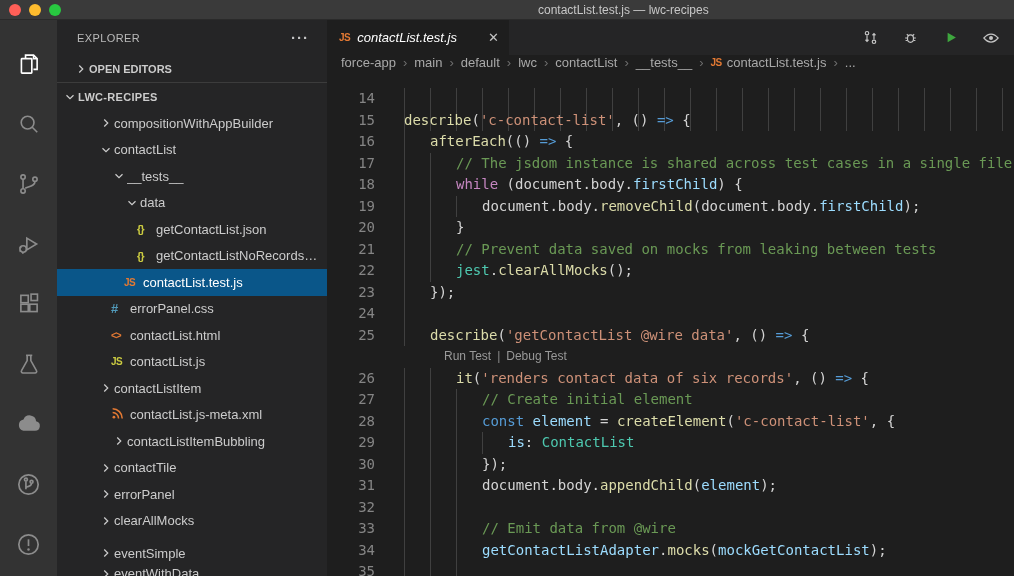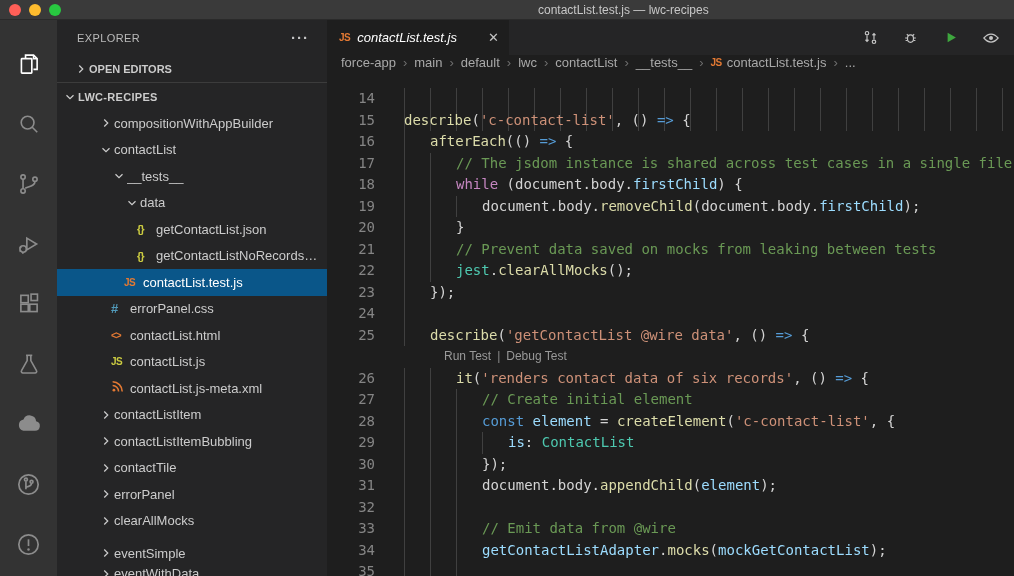--- a/index.html
+++ b/index.html
@@ -226,36 +226,36 @@
             <span class="tlabel">errorPanel.css</span>
           </div>
           <div class="tree-row" style="padding-left: 54px;">
             <span class="ficon ic-html">&lt;&gt;</span>
             <span class="tlabel">contactList.html</span>
           </div>
           <div class="tree-row" style="padding-left: 54px;">
             <span class="ficon ic-js">JS</span>
             <span class="tlabel">contactList.js</span>
           </div>
+          <div class="tree-row" style="padding-left: 41px;">
+            <span class="chev">
+              <svg width="14" height="14" viewBox="0 0 16 16">
+                <path d="M6 4l4 4-4 4" fill="none" stroke="#cccccc" stroke-width="1.4"></path>
+              </svg>
+            </span>
+            <span class="tlabel">contactListItem</span>
+          </div>
           <div class="tree-row" style="padding-left: 54px;">
             <span class="ficon"><svg width="13" height="13" viewBox="0 0 16 16">
                 <circle cx="3.6" cy="12.6" r="1.7" fill="#e37933"></circle>
                 <path d="M2 6.7a7.3 7.3 0 0 1 7.3 7.3M2 2.2A11.8 11.8 0 0 1 13.8 14" stroke="#e37933" stroke-width="1.9" fill="none"></path>
               </svg></span>
             <span class="tlabel">contactList.js-meta.xml</span>
           </div>
-          <div class="tree-row" style="padding-left: 41px;">
-            <span class="chev">
-              <svg width="14" height="14" viewBox="0 0 16 16">
-                <path d="M6 4l4 4-4 4" fill="none" stroke="#cccccc" stroke-width="1.4"></path>
-              </svg>
-            </span>
-            <span class="tlabel">contactListItem</span>
-          </div>
-          <div class="tree-row" style="padding-left: 41px;">
+          <div class="tree-row" style="padding-left: 41px; margin-left: 13px;">
             <span class="chev">
               <svg width="14" height="14" viewBox="0 0 16 16">
                 <path d="M6 4l4 4-4 4" fill="none" stroke="#cccccc" stroke-width="1.4"></path>
               </svg>
             </span>
             <span class="tlabel">contactListItemBubbling</span>
           </div>
           <div class="tree-row" style="padding-left: 41px;">
             <span class="chev">
               <svg width="14" height="14" viewBox="0 0 16 16">

